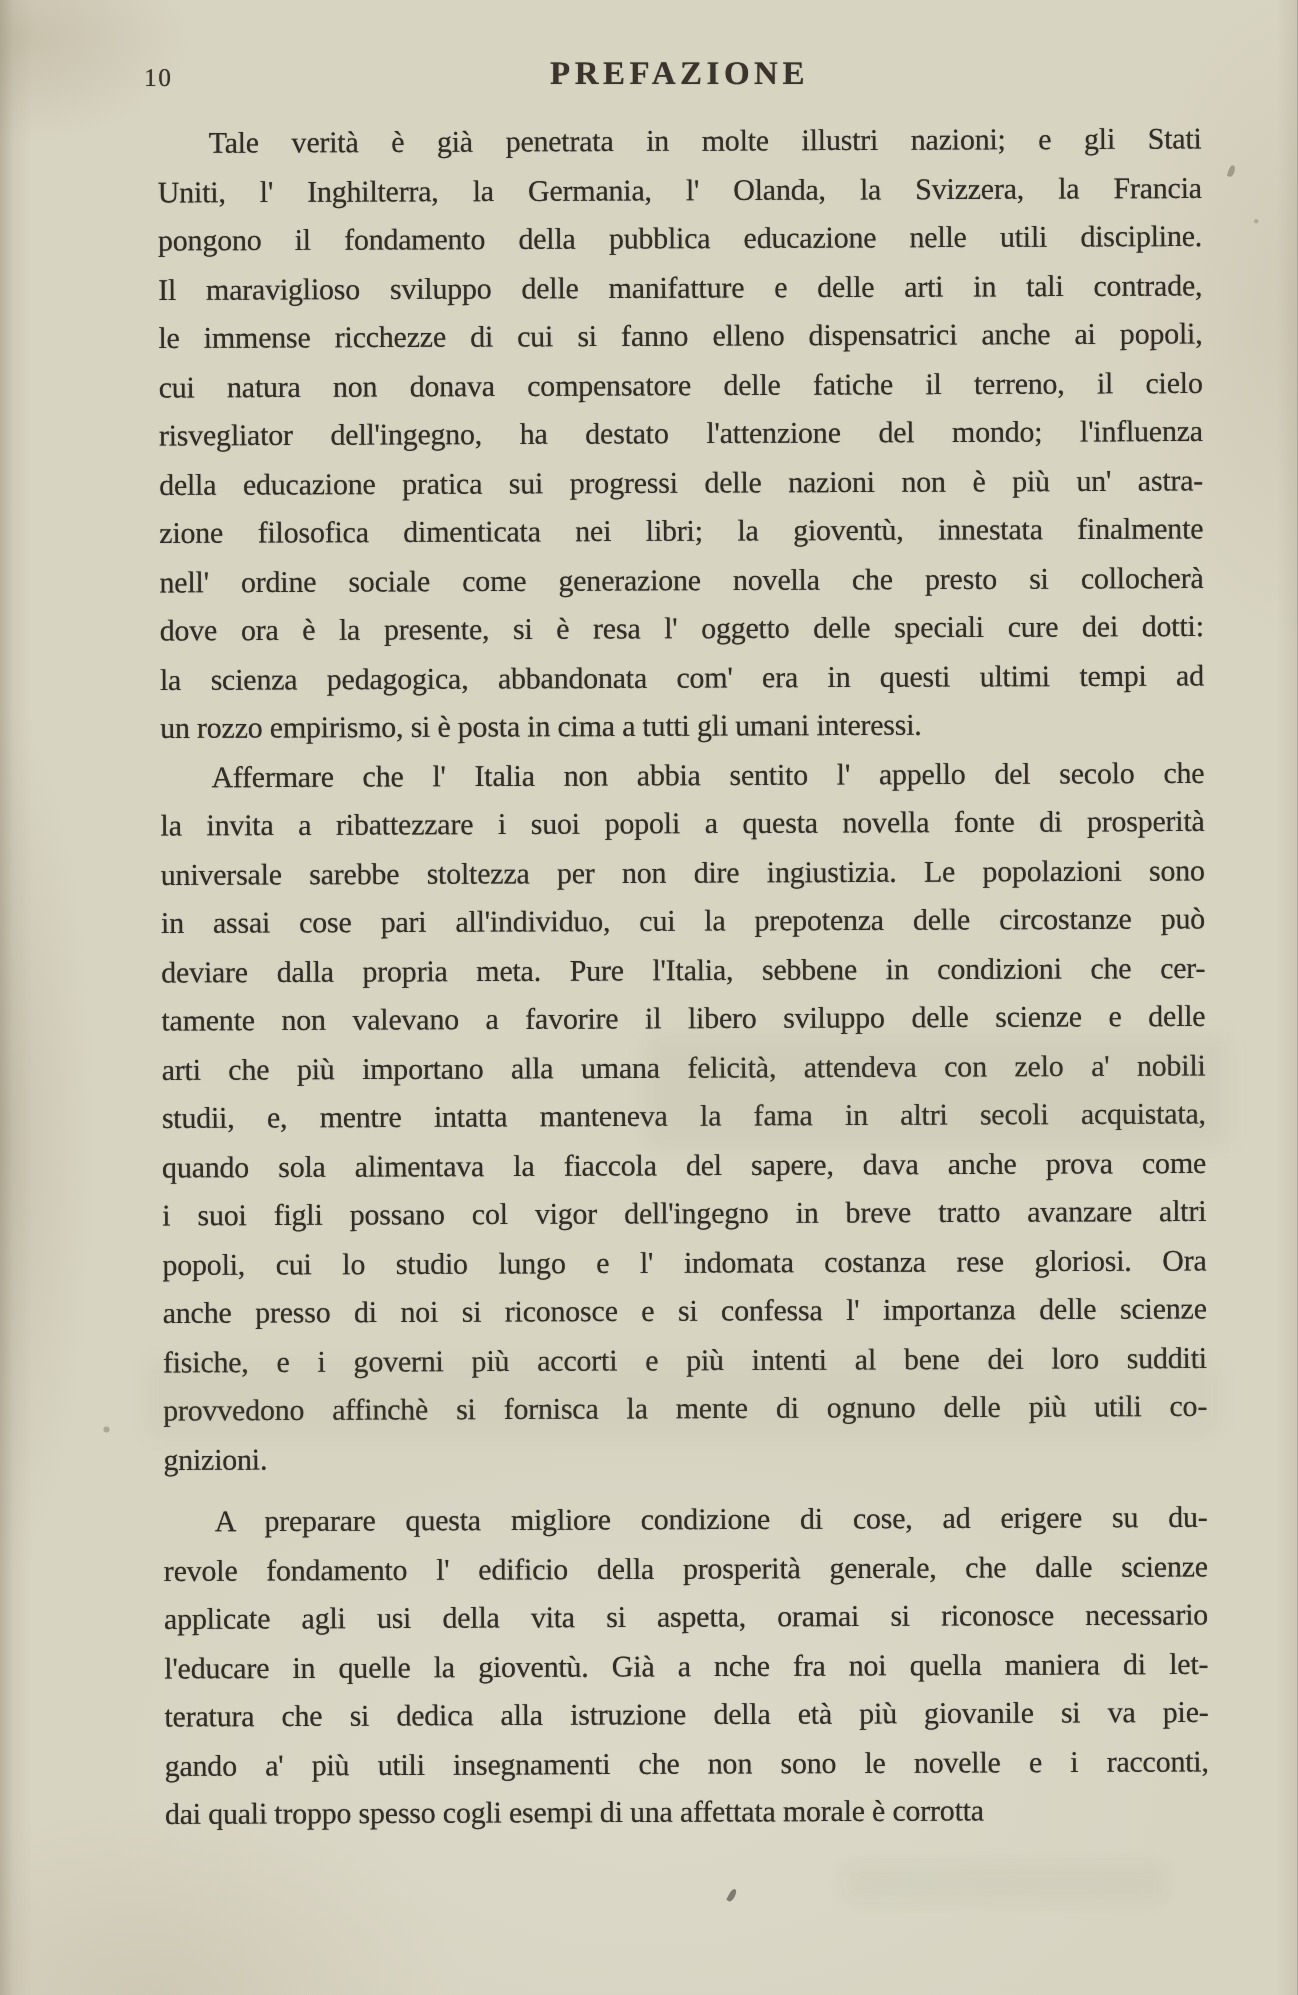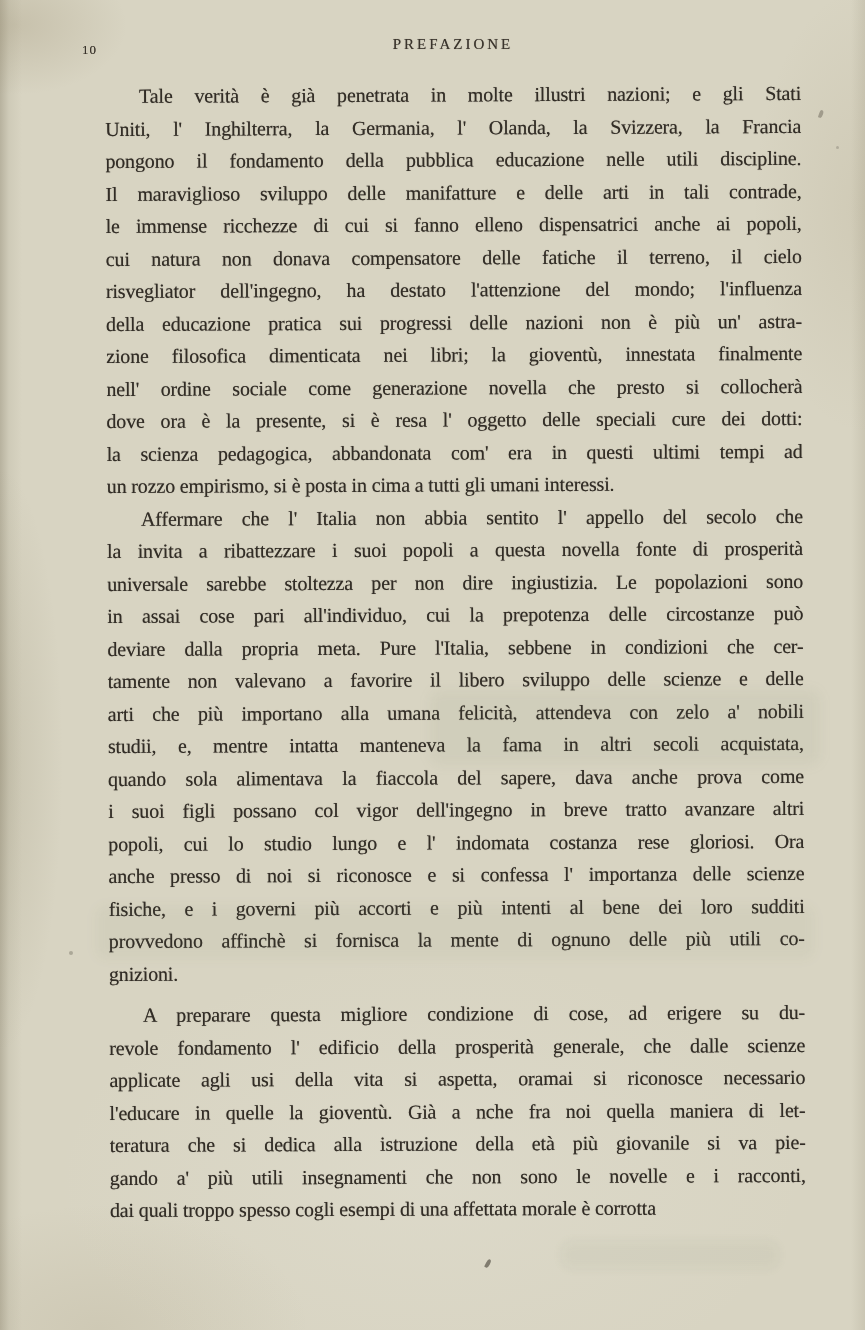--- a/index.html
+++ b/index.html
@@ -26,35 +26,35 @@
   }
   .header-row {
     position: absolute;
     top: 36px;
     left: 0;
     right: 0;
     height: 30px;
   }
   .page-number {
     position: absolute;
-    left: 82px;
+    left: 96px;
     top: 6px;
-    font-size: 13px;
+    font-size: 17px;
     letter-spacing: 1px;
     color: #3a342c;
     text-shadow: 0 0 0.6px rgba(58,52,44,0.7);
   }
   .page-title {
     position: absolute;
     left: 105px;
     width: 696px;
     top: 0;
     text-align: center;
-    font-size: 15px;
-    font-weight: normal;
+    font-size: 22px;
+    font-weight: bold;
     letter-spacing: 3px;
     color: #3a342c;
     text-shadow: 0 0 0.7px rgba(58,52,44,0.65);
   }
   .text-body {
     position: absolute;
     top: 80px;
     left: 105px;
     width: 696px;
     transform: rotate(-0.25deg);

